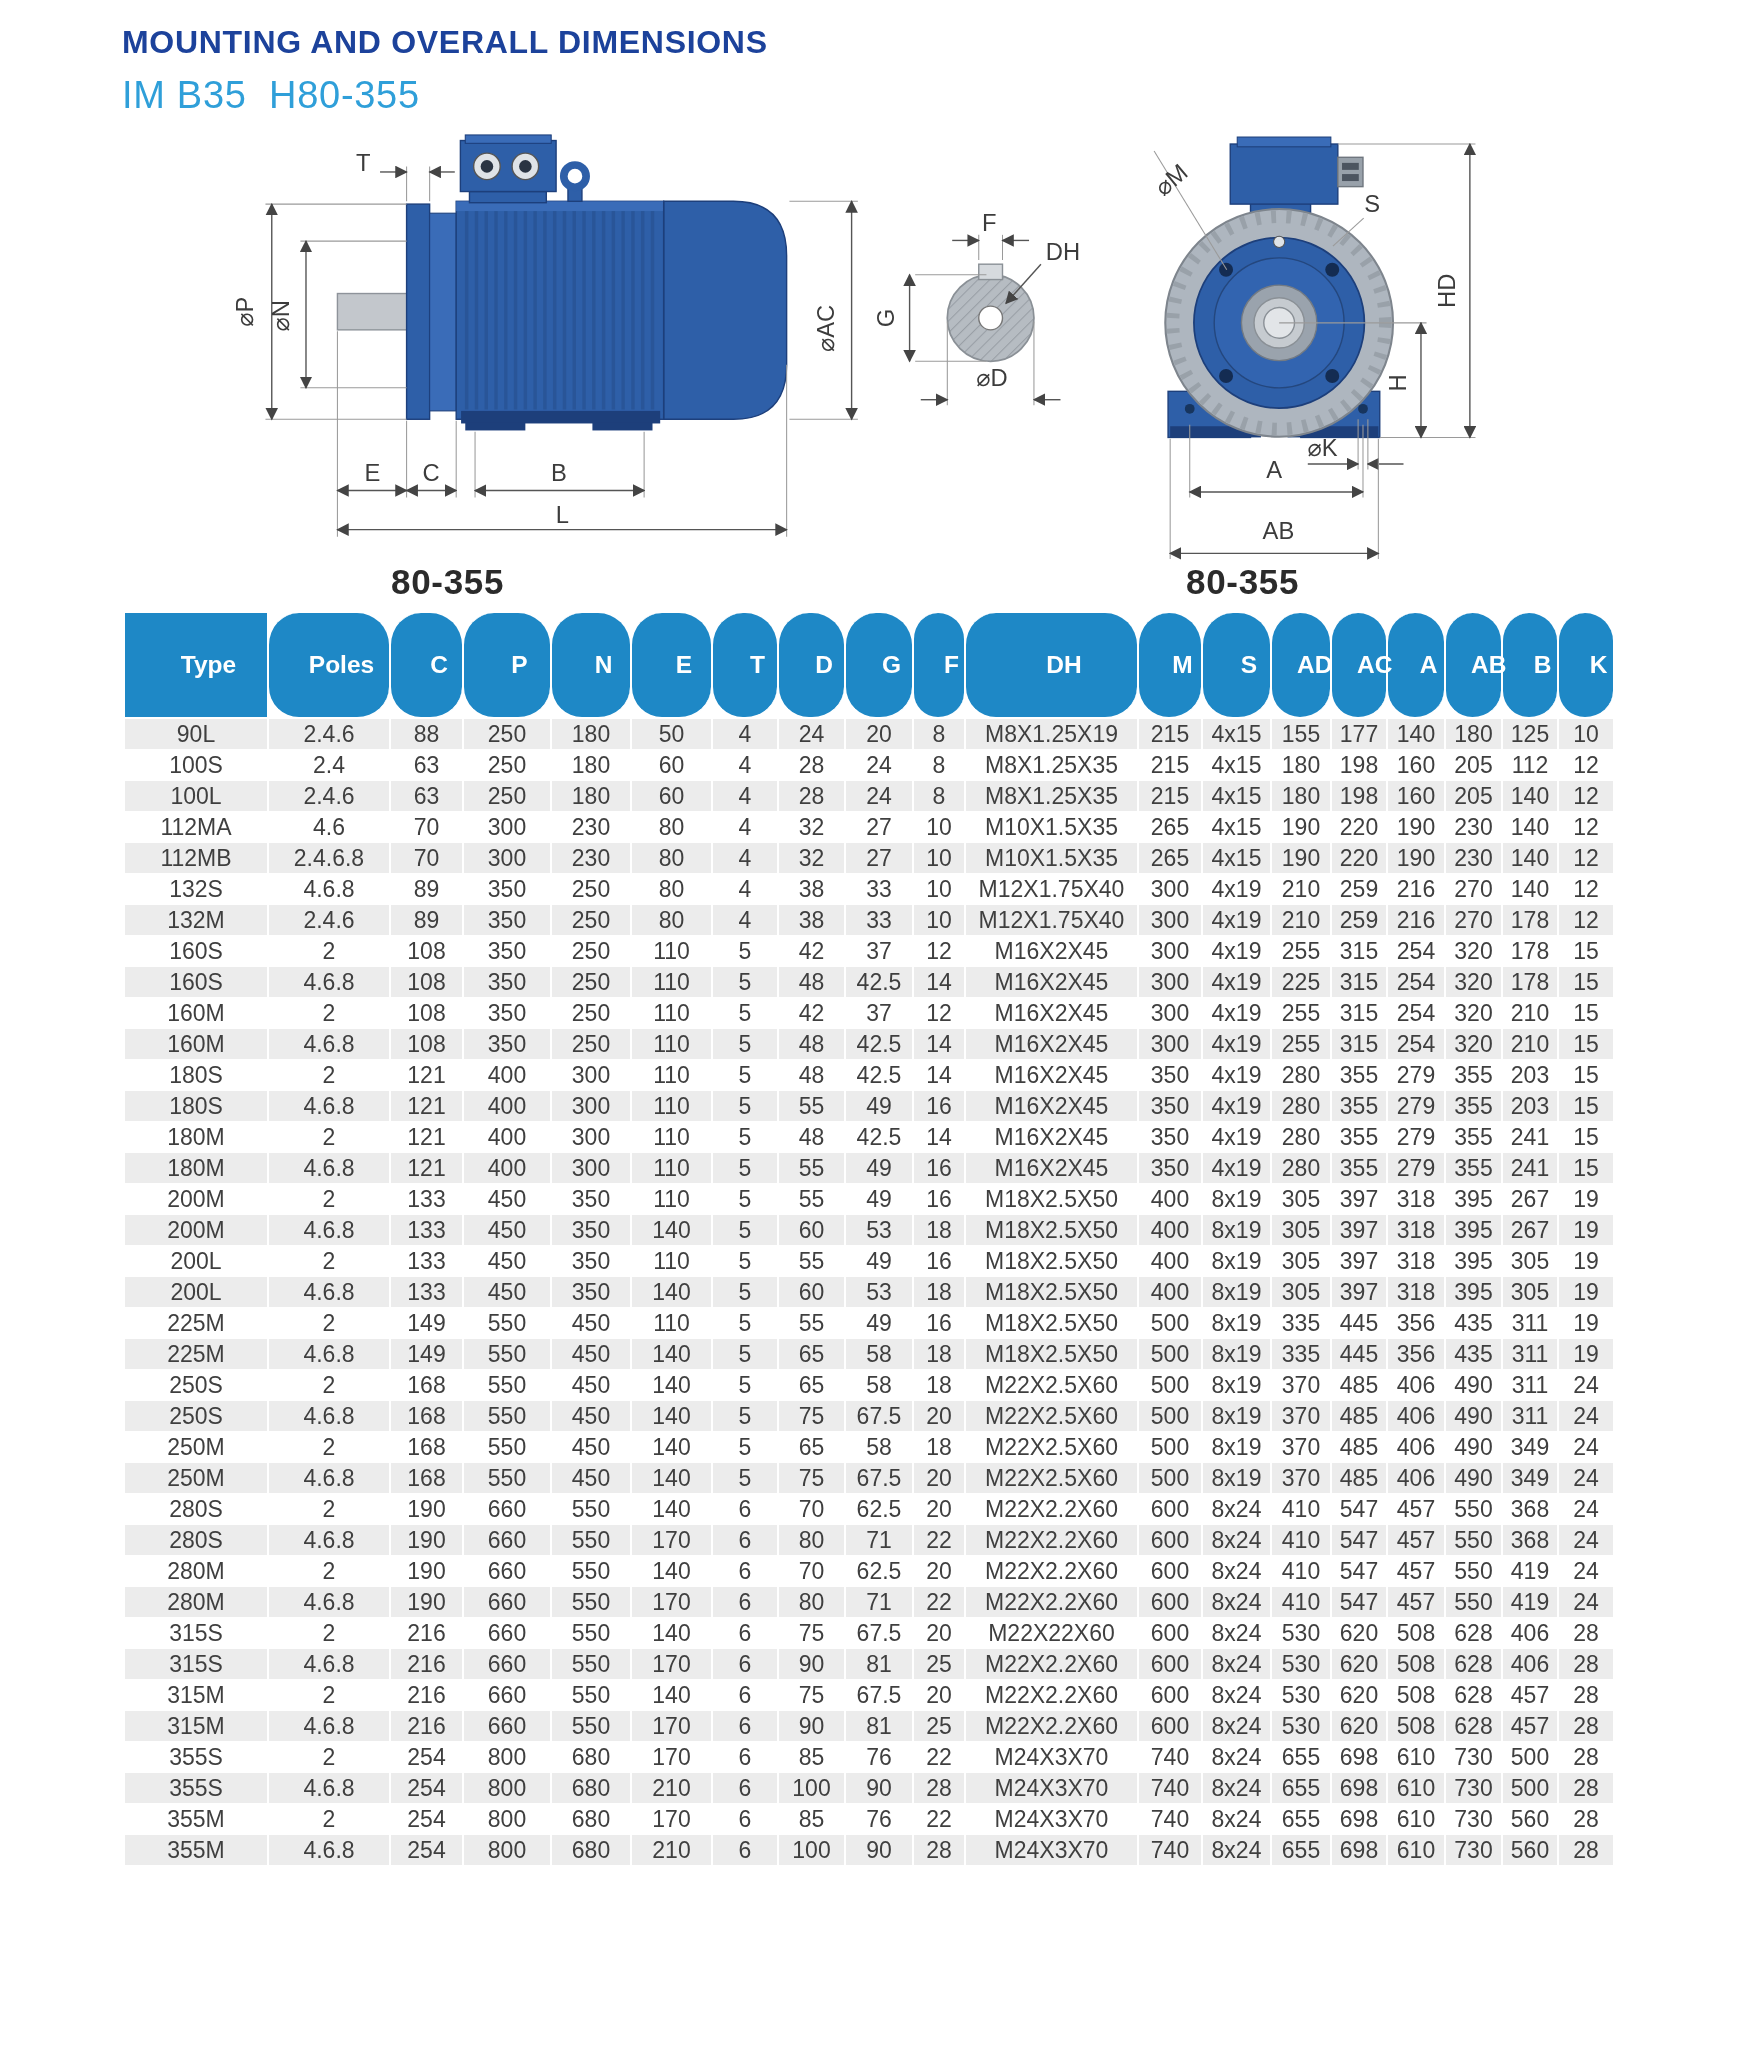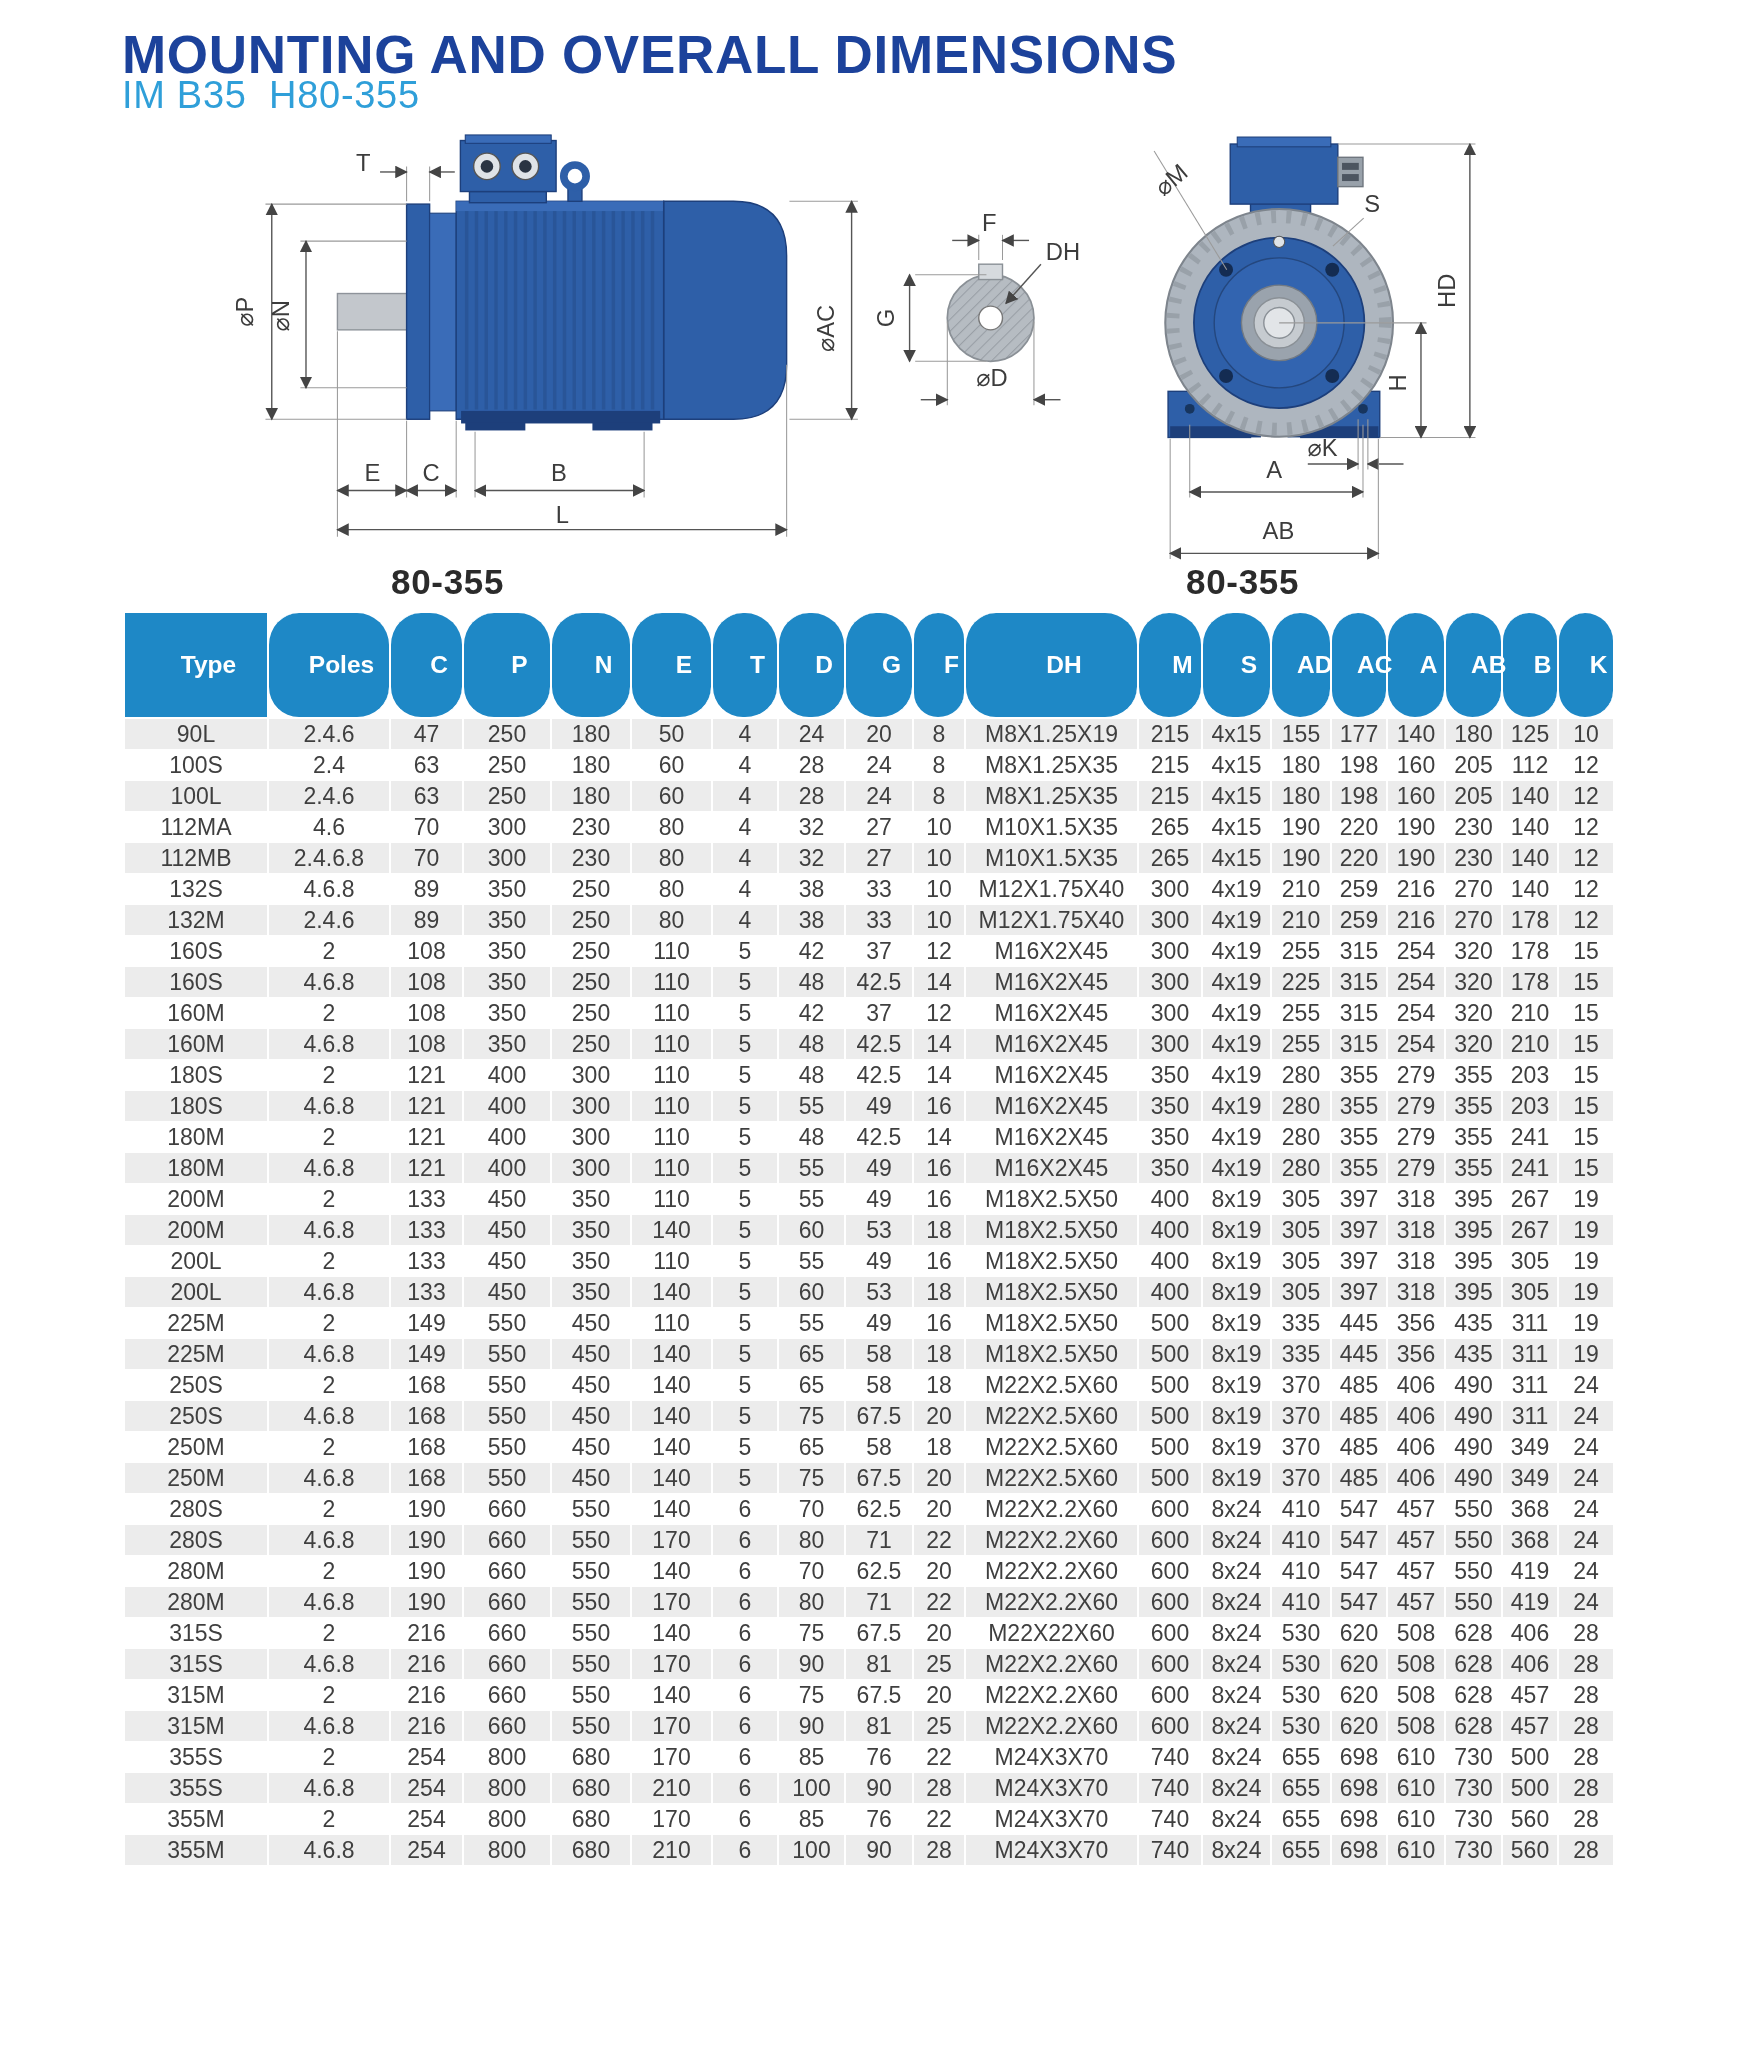--- a/index.html
+++ b/index.html
@@ -4,21 +4,21 @@
 <style>
   :root{
     --title:#1c429b; --subtitle:#2f9fd9; --header-bg:#1e88c6; --header-text:#ffffff;
     --row-alt:#ececec; --cell-text:#3f3f3f; --caption:#2b2b2b;
     --motor-blue:#2e5fa8; --motor-blue-dark:#1d3f7b; --motor-blue-light:#3a6cb8;
     --metal-gray:#aeb6bf; --dim-line:#555555;
   }
   *{margin:0;padding:0;box-sizing:border-box;}
   body{width:1757px;height:2066px;background:#ffffff;position:relative;
        font-family:"Liberation Sans", sans-serif;overflow:hidden;}
-  .title{position:absolute;left:122px;top:24px;font-size:53px;font-weight:bold;
+  .title{position:absolute;left:122px;top:24px;font-size:32px;font-weight:bold;
          color:var(--title);letter-spacing:0.7px;white-space:pre;}
   .subtitle{position:absolute;left:122px;top:74px;font-size:38px;font-weight:normal;
          color:var(--subtitle);letter-spacing:0.7px;white-space:pre;}
   #figures{position:absolute;left:0;top:0;width:1757px;height:615px;}
   .fig-caption{position:absolute;top:562px;width:196px;text-align:left;
          font-size:35px;font-weight:bold;color:var(--caption);letter-spacing:0.7px;}
   #cap-left{left:391px;}
   #cap-right{left:1186px;}
   
   .mb{fill:var(--motor-blue);stroke:var(--motor-blue-dark);stroke-width:2;}
@@ -314,21 +314,21 @@
         <th>A</th>
         <th>AB</th>
         <th>B</th>
         <th>K</th>
       </tr>
   </thead>
   <tbody id="table-body">
       <tr>
         <td>90L</td>
         <td>2.4.6</td>
-        <td>47</td>
+        <td>88</td>
         <td>250</td>
         <td>180</td>
         <td>50</td>
         <td>4</td>
         <td>24</td>
         <td>20</td>
         <td>8</td>
         <td>M8X1.25X19</td>
         <td>215</td>
         <td>4x15</td>

